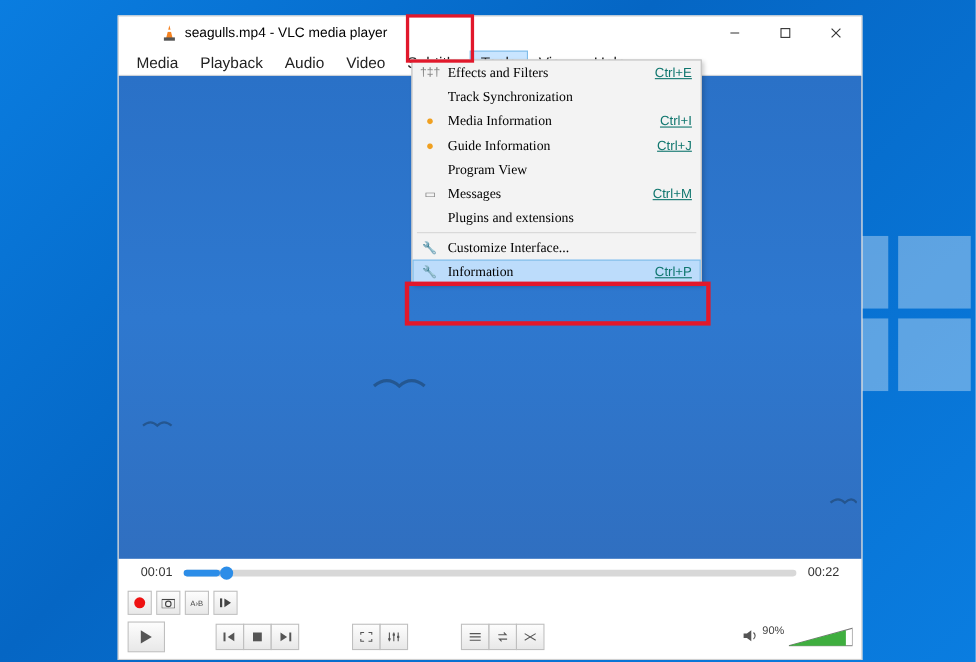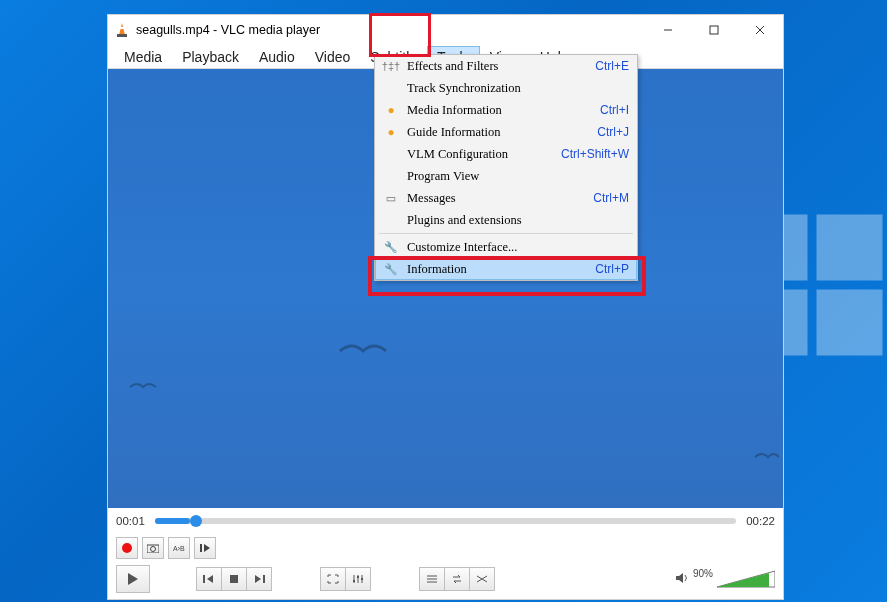--- a/index.html
+++ b/index.html
@@ -13,21 +13,21 @@
 }
 .win-logo .sq { fill: #fff; }
 .vlc-window {
   position: absolute; left: 107px; top: 14px;
   width: 677px; height: 586px;
   background: #fff; border: 1px solid #d0d0d0;
   display: flex; flex-direction: column;
 }
 .titlebar {
   height: 30px; display: flex; align-items: center;
-  padding-left: 6px; font-size: 12.5px; color: #000;
+  padding-left: 6px; font-size: 12.5px; color: #000; margin-left: 32px;
 }
 .vlc-cone { margin-right: 6px; }
 .title-text { flex: 1; }
 .win-controls { display: flex; height: 100%; }
 .win-btn {
   width: 46px; display: flex; align-items: center; justify-content: center;
   font-size: 12px; color: #333;
 }
 .menubar {
   height: 24px; display: flex; align-items: center;
@@ -52,29 +52,29 @@
   border: 1px solid #bdbdbd; z-index: 20;
   box-shadow: 2px 2px 4px rgba(0,0,0,.2);
   font-size: 12.5px;
 }
 .dd-row {
   display: flex; align-items: center; height: 22px;
   padding: 0 8px 0 4px;
 }
 .dd-icon { width: 24px; display: flex; justify-content: center; color: #777; font-size: 11px; }
 .dd-label { flex: 1; color: #000; padding-left: 4px; font-family: Liberation Serif, serif; }
-.dd-shortcut { color: #1d4ed8; font-size: 12px; }
+.dd-shortcut { color: #0f766e; font-size: 12px; text-decoration: underline; }
 .dd-sep { height: 1px; background: #d6d6d6; margin: 2px 4px; }
 .dd-row.hover { background: #bcdcfb; border: 1px solid #7fbce8; height: 22px; padding: 0 7px 0 3px; }
 .highlight-prefs {
   position: absolute; left: 368px; top: 256px;
   width: 278px; height: 40px; border: 4px solid #e1182b; z-index: 30; pointer-events: none;
 }
 .seekbar-row {
-  height: 26px; display: flex; align-items: center; padding: 0 8px;
+  height: 26px; display: flex; align-items: center; padding: 0 20px;
   font-size: 11.5px; color: #333; text-align: right;
 }
 .seek-track {
   flex: 1; height: 6px; background: #d8d8d8; border-radius: 3px;
   margin: 0 10px; position: relative;
 }
 .seek-fill {
   position: absolute; left: 0; top: 0; height: 100%;
   width: 6%; background: #2c8de8; border-radius: 3px;
 }
@@ -312,25 +312,20 @@
     <span class="dd-label">Media Information</span>
     <span class="dd-shortcut">Ctrl+I</span>
   </div>
   <div class="dd-row">
     <span class="dd-icon warn-icon">●</span>
     <span class="dd-label">Guide Information</span>
     <span class="dd-shortcut">Ctrl+J</span>
   </div>
   <div class="dd-row">
     <span class="dd-icon"></span>
-    <span class="dd-label">VLM Configuration</span>
-    <span class="dd-shortcut">Ctrl+Shift+W</span>
-  </div>
-  <div class="dd-row">
-    <span class="dd-icon"></span>
     <span class="dd-label">Program View</span>
     <span class="dd-shortcut"></span>
   </div>
   <div class="dd-row">
     <span class="dd-icon">▭</span>
     <span class="dd-label">Messages</span>
     <span class="dd-shortcut">Ctrl+M</span>
   </div>
   <div class="dd-row">
     <span class="dd-icon"></span>

